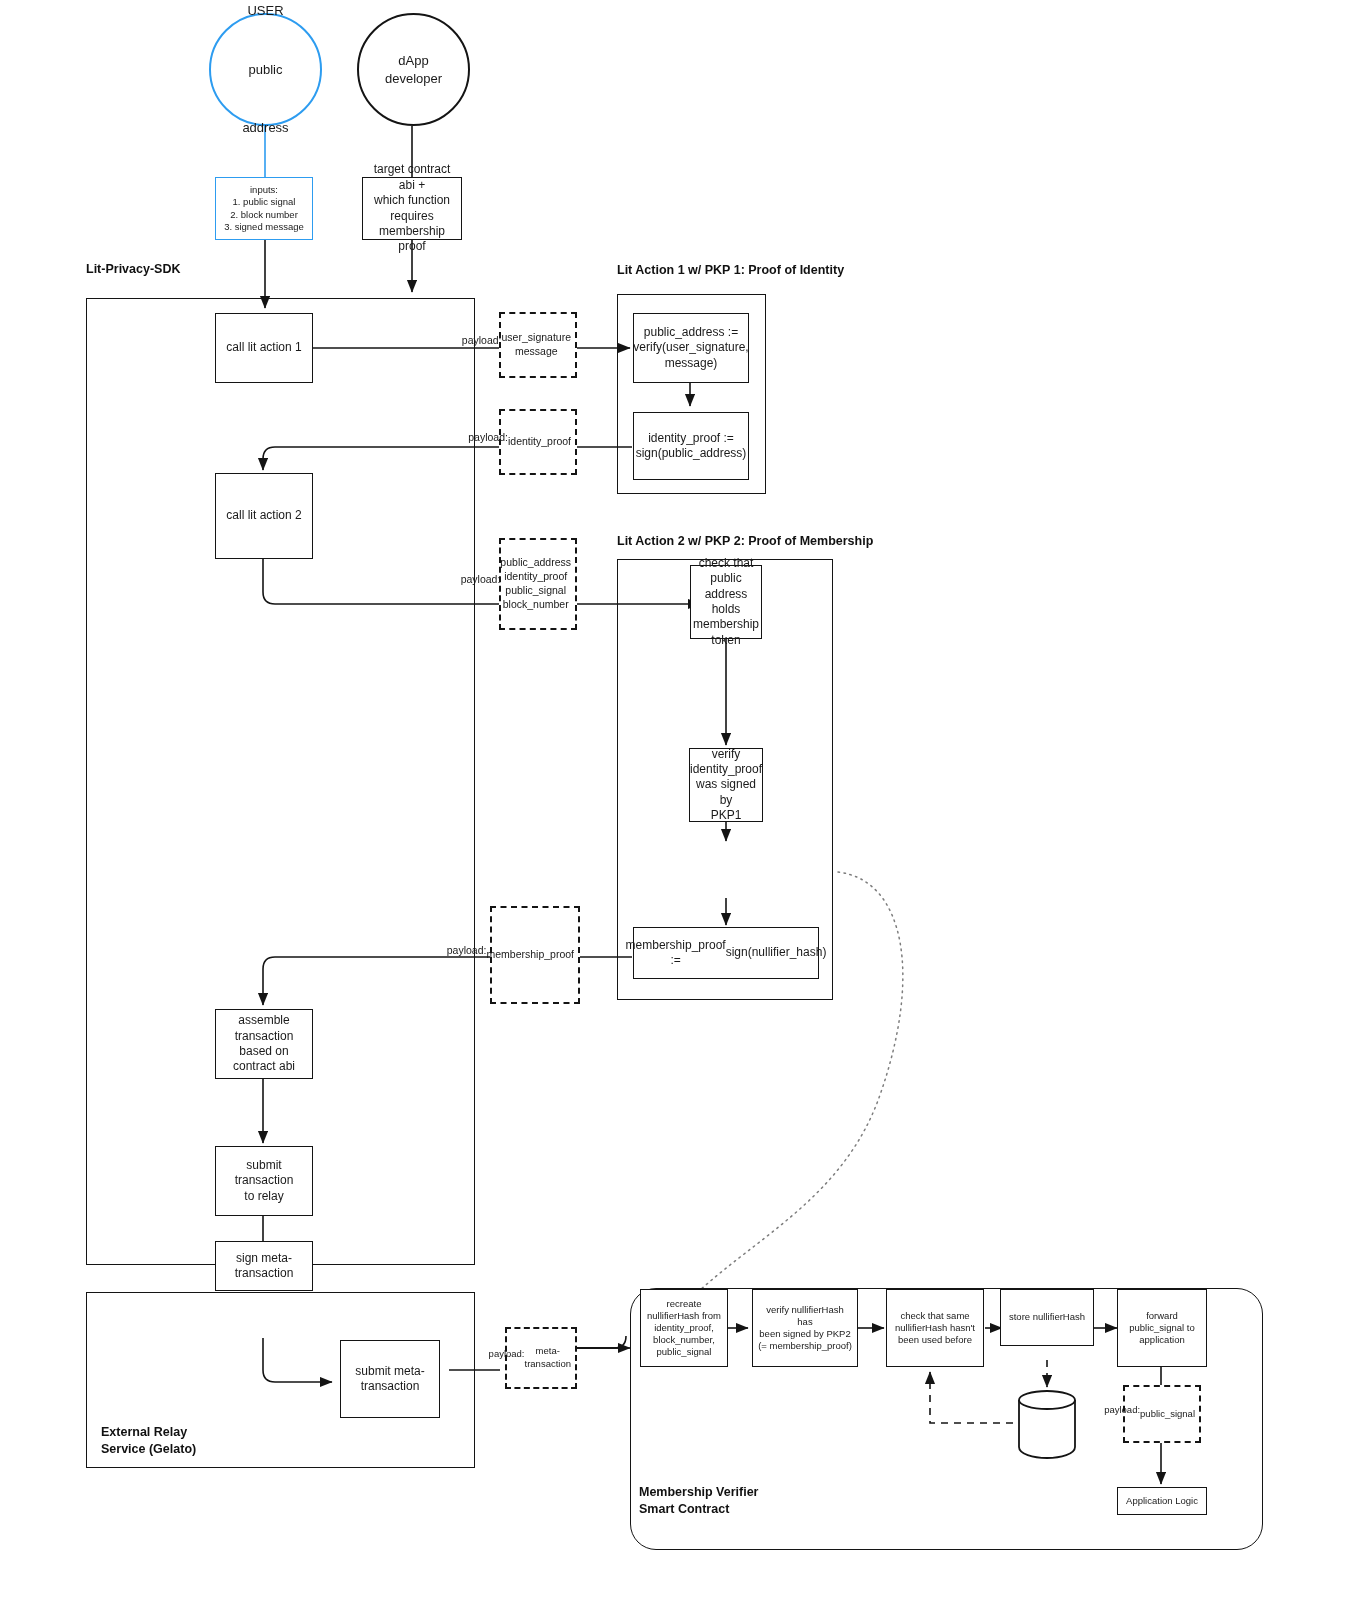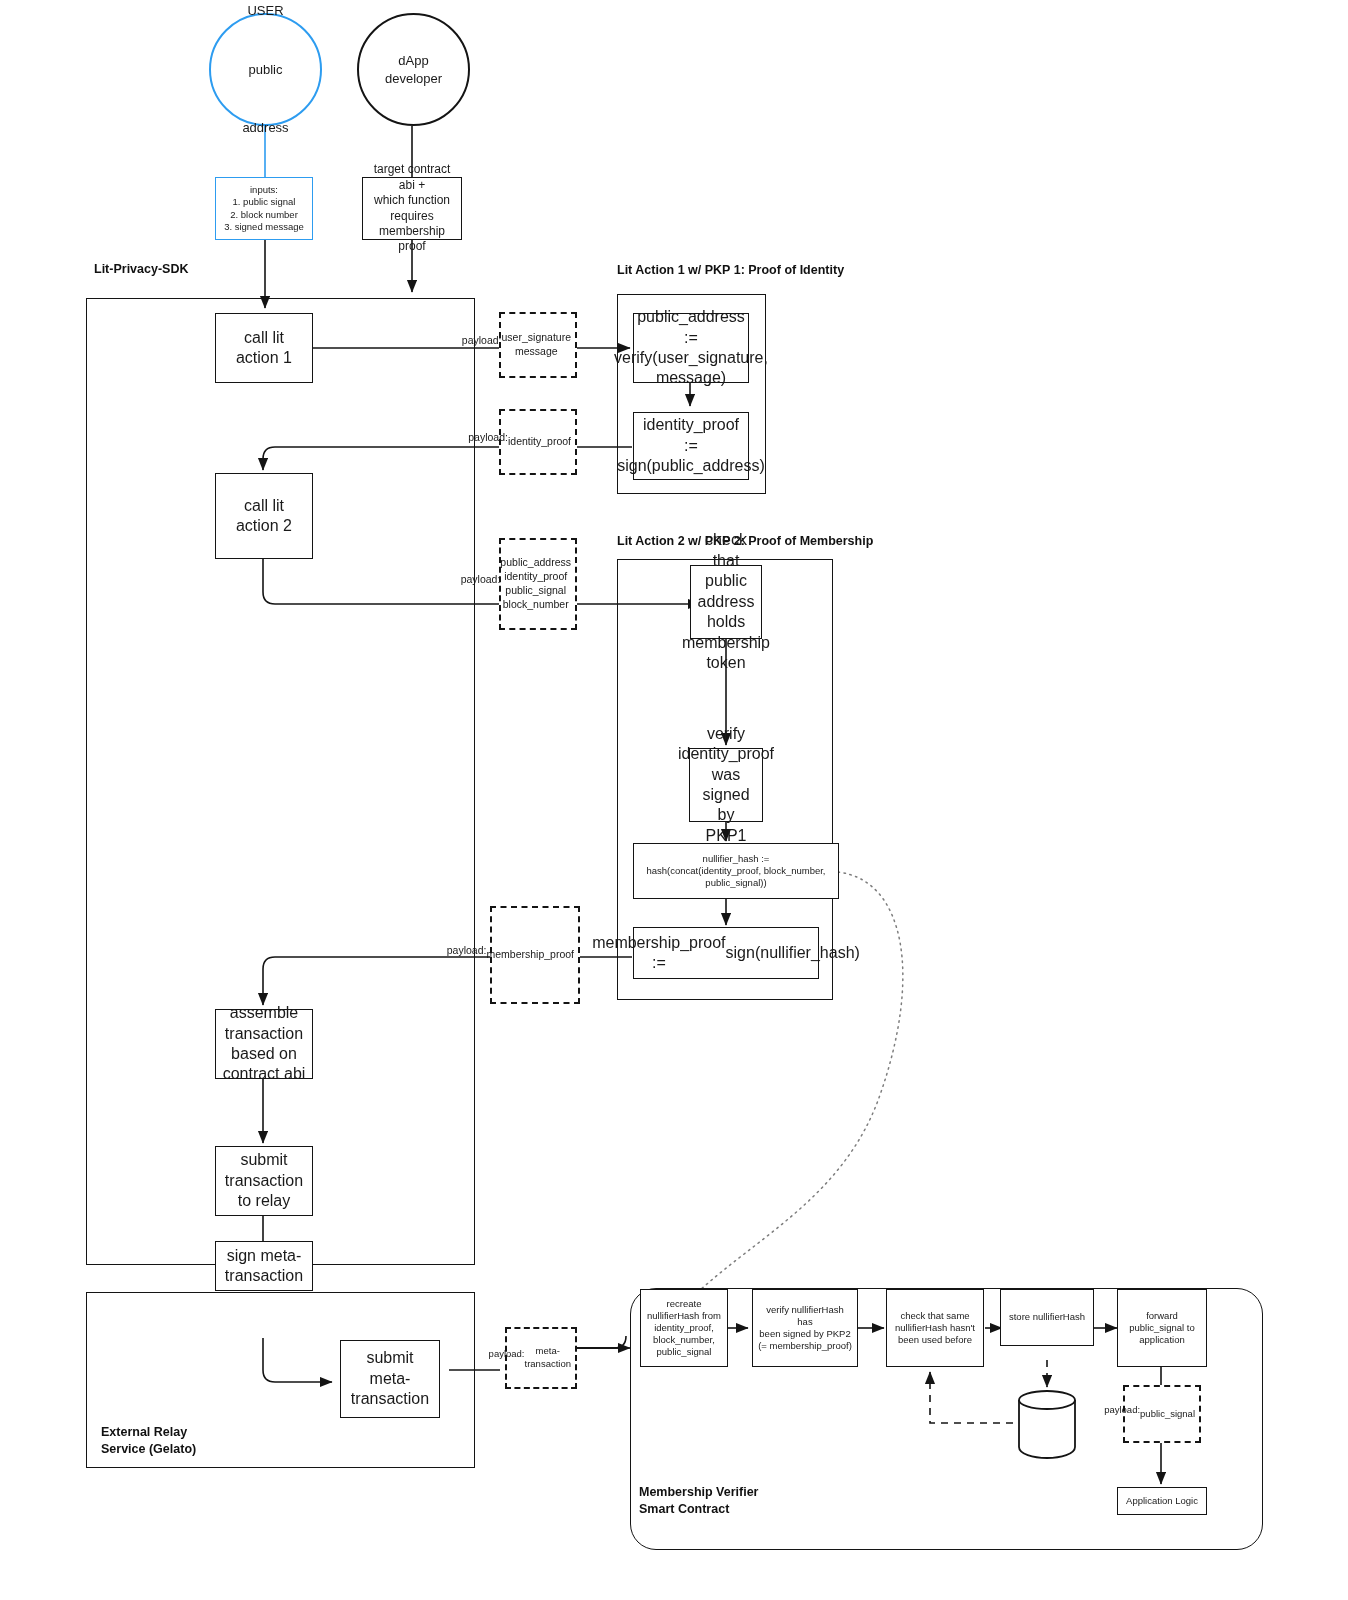--- a/index.html
+++ b/index.html
@@ -2,21 +2,21 @@
 <html><head>
 <meta charset="utf-8">
 <style>
   html,body{margin:0;padding:0;background:#fff;}
   body{font-family:"Liberation Sans","DejaVu Sans",sans-serif;color:#1a1a1a;}
   #stage{position:relative;width:1348px;height:1600px;background:#fff;overflow:hidden;}
   svg.wires{position:absolute;left:0;top:0;width:1348px;height:1600px;pointer-events:none;}
 
   .node{position:absolute;box-sizing:border-box;display:flex;align-items:center;justify-content:center;
         text-align:center;background:#fff;line-height:1.28;}
-  .box{border:1.6px solid #141414;font-size:16px;padding:3px 5px;}
+  .box{border:1.6px solid #141414;font-size:12px;padding:3px 5px;}
   .dashed{border:2px dashed #141414;font-size:10.5px;padding:4px;flex-direction:row;justify-content:flex-end;}
   .dashed .p-title{margin-bottom:9px;}
   .dashed .p-body{line-height:1.32;}
   .circle{border-radius:50%;border:2px solid #141414;font-size:13px;line-height:1.35;}
   .circle.blue{border-color:#2d9cf0;gap:41px;}
   .box.blue{border-color:#2d9cf0;}
   .group{position:absolute;box-sizing:border-box;border:1.6px solid #141414;background:transparent;}
   .group.round{border-radius:26px;}
   .grouplabel{position:absolute;font-weight:bold;font-size:12.5px;color:#111;line-height:1.35;}
   .cyl{position:absolute;}
@@ -100,21 +100,21 @@
 
       <path d="M1161,1443 L1161,1484" marker-end="url(#ah)"></path>
     </g>
 
     <g stroke="#7d7d7d" stroke-width="1.5" fill="none" stroke-dasharray="1.5 4.5" stroke-linecap="round">
       <path d="M838,872 C905,880 922,975 880,1095 C845,1195 760,1235 698,1292"></path>
     </g>
   </svg>
 
   <div class="group" style="left:86px;top:298px;width:389px;height:967px;"></div>
-  <div class="grouplabel" style="left:86px;top:261px;margin-left:8px;">Lit-Privacy-SDK</div>
+  <div class="grouplabel" style="left:86px;top:261px;">Lit-Privacy-SDK</div>
 
   <div class="group" style="left:617px;top:294px;width:149px;height:200px;"></div>
   <div class="grouplabel" style="left:617px;top:262px;white-space:nowrap;">Lit Action 1 w/ PKP 1: Proof of Identity</div>
 
   <div class="group" style="left:617px;top:559px;width:216px;height:441px;"></div>
   <div class="grouplabel" style="left:617px;top:533px;white-space:nowrap;">Lit Action 2 w/ PKP 2: Proof of Membership</div>
 
   <div class="group" style="left:86px;top:1292px;width:389px;height:176px;"></div>
   <div class="grouplabel" style="left:101px;top:1424px;">
     <div>External Relay</div>
@@ -233,25 +233,20 @@
     <div>token</div>
   </div>
 
   <div class="node box" style="left:689px;top:748px;width:74px;height:74px;flex-direction:column;">
     <div>verify</div>
     <div>identity_proof</div>
     <div>was signed by</div>
     <div>PKP1</div>
   </div>
 
-  <div class="node box" style="left:633px;top:843px;width:206px;height:56px;flex-direction:column;font-size:9.5px;">
-    <div>nullifier_hash :=</div>
-    <div style="white-space:nowrap;">hash(concat(identity_proof, block_number,</div>
-    <div>public_signal))</div>
-  </div>
 
   <div class="node box" style="left:633px;top:927px;width:186px;height:52px;flex-direction:row;">
     <div>membership_proof :=</div>
     <div>sign(nullifier_hash)</div>
   </div>
 
   <div class="node box" style="left:215px;top:1241px;width:98px;height:50px;flex-direction:column;">
     <div>sign meta-</div>
     <div>transaction</div>
   </div>

